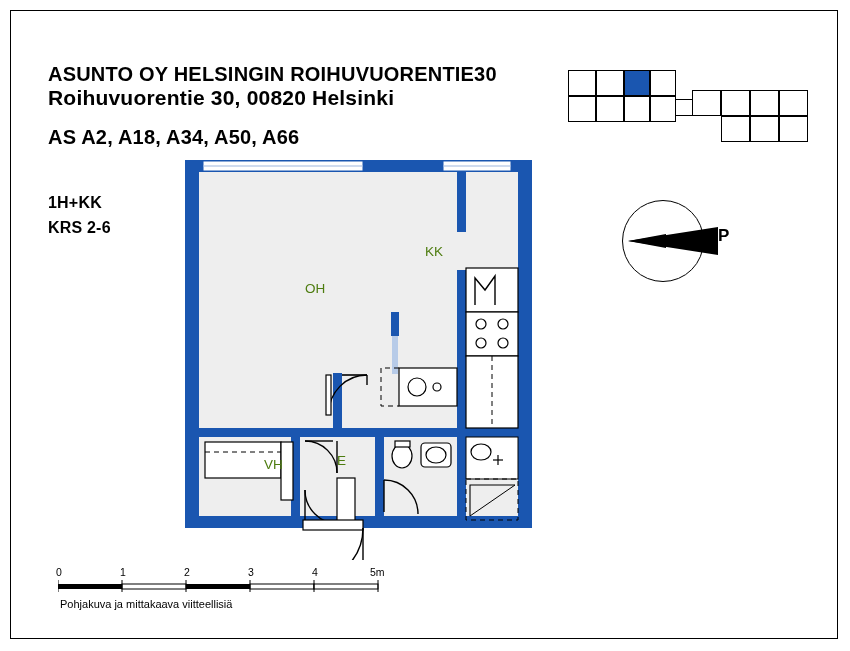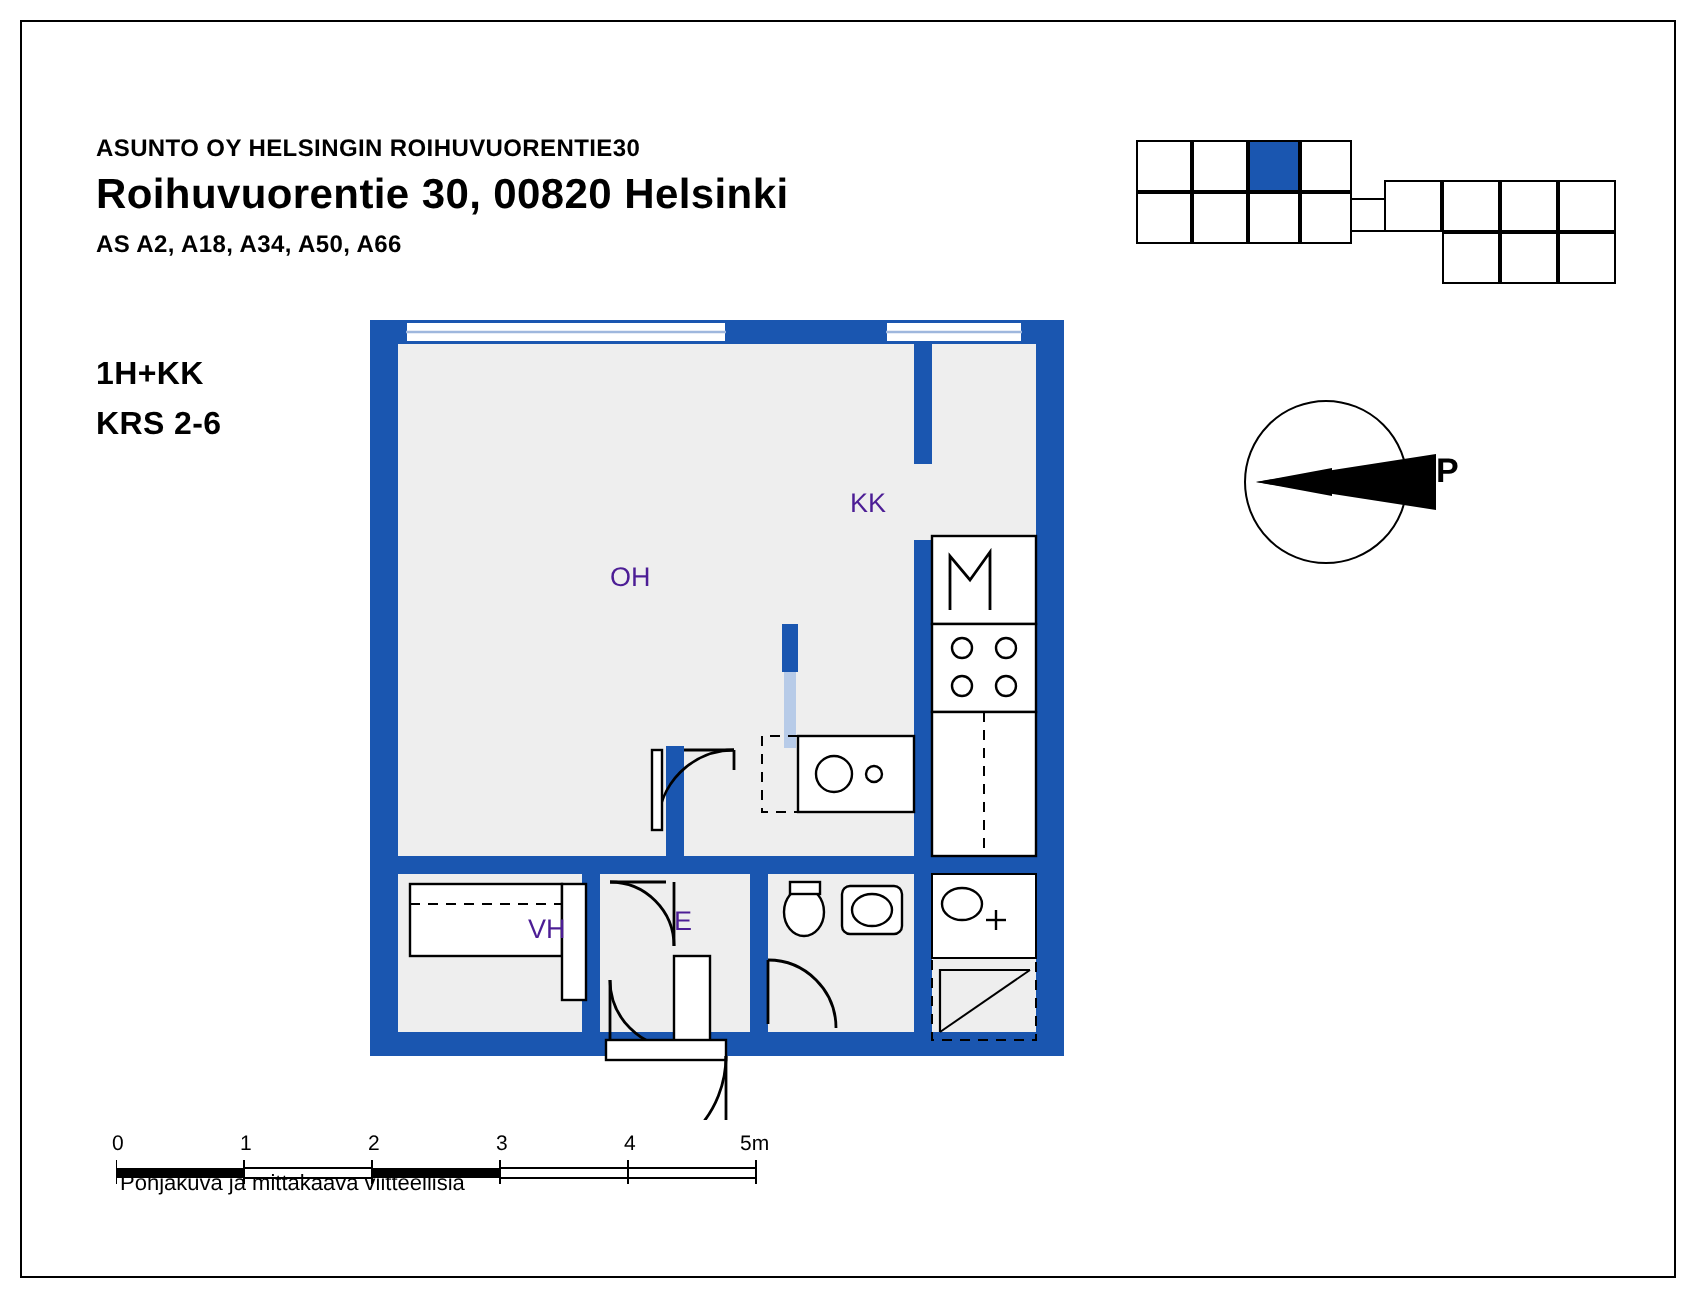--- a/index.html
+++ b/index.html
@@ -32,23 +32,23 @@
     left: 48px;
     top: 62px;
     width: 460px;
   }
   .titleblock .line {
     color: #000000;
     font-weight: bold;
     letter-spacing: 0.2px;
     white-space: nowrap;
   }
-  .t-main   { font-size: 12px; line-height: 24px; }
+  .t-main   { font-size: 20px; line-height: 24px; }
   .t-sub    { font-size: 21px;   line-height: 24px; font-weight: normal; }
-  .t-units  { font-size: 12px;   line-height: 24px; font-weight: normal; }
+  .t-units  { font-size: 20px;   line-height: 24px; font-weight: normal; margin-top: 15px; }
   .t-type   { font-size: 16px;   line-height: 27px; font-weight: normal; margin-top: 40px; }
   .t-floor  { font-size: 16px;   line-height: 24px; font-weight: normal; }
 
   
   .keyplan {
     position: absolute;
     left: 568px;
     top: 66px;
     width: 240px;
     height: 96px;
@@ -97,21 +97,21 @@
     left: 185px;
     top: 160px;
     width: 350px;
     height: 400px;
   }
   .fp-svg { display: block; }
 
   .room-label {
     position: absolute;
     font-size: 13.5px;
-    color: #4c1d95;
+    color: #4d7c0f;
     font-family: "Liberation Sans", sans-serif;
     white-space: nowrap;
   }
   #label-oh { left: 120px; top: 121px; }
   #label-kk { left: 240px; top: 84px; }
   #label-vh { left: 57px;  top: 297px; margin-left: 22px; }
   #label-e  { left: 152px; top: 293px; }
 
   
   .scalebar {
@@ -124,21 +124,21 @@
   .sb-ticks { position: absolute; left: 0; top: 14px; }
   .sb-num {
     position: absolute;
     top: 0px;
     font-size: 10.5px;
     color: #000000;
   }
   .sb-note {
     position: absolute;
     left: 2px;
-    top: 20px;
+    top: 32px;
     font-size: 11px;
     color: #000000;
     white-space: nowrap;
     text-align: right;
   }
 </style>
 </head>
 <body>
 
 <div id="page">

